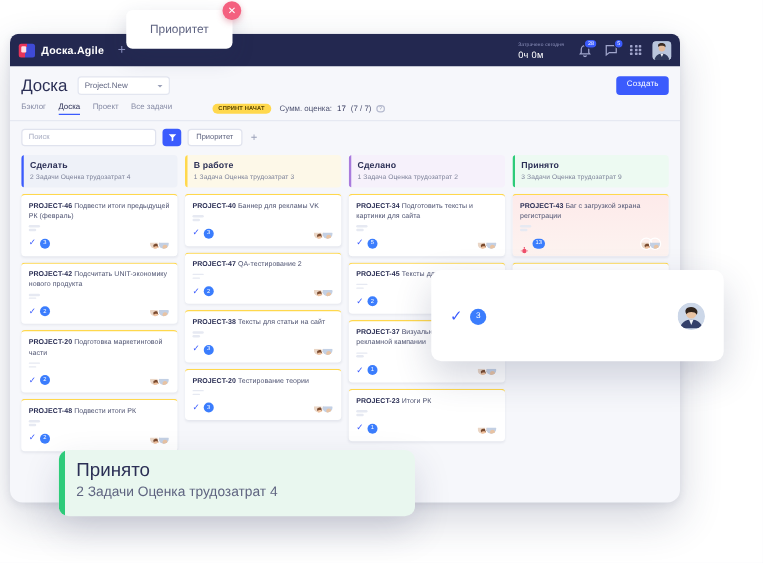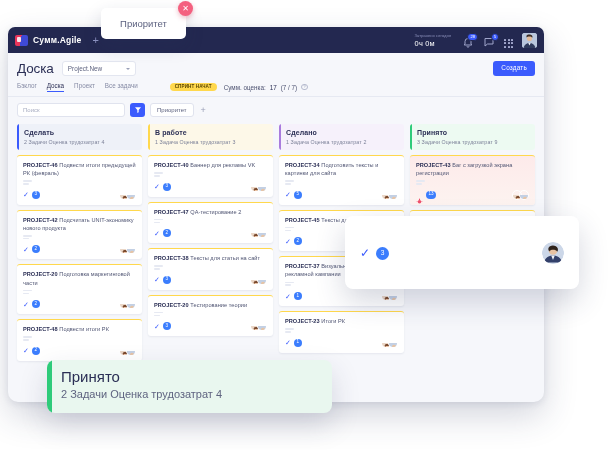--- a/index.html
+++ b/index.html
@@ -31,21 +31,21 @@
     width: 13px; height: 11px; border-radius: 2px;
     background: linear-gradient(100deg,#e8345a 0 45%, #3f4ad6 45% 100%);
     position: relative; flex: none; margin-right: 5px;
   }
   .logo-mark:after{
     content:""; position:absolute; left:1.5px; top:2.5px;
     width:4px;height:5px;background:#fff;border-radius:1px;opacity:.85;
   }
   .logo-text { color:#fff; font-size:8.5px; font-weight:bold; letter-spacing:.2px; }
   .topbar-plus { color:#8f95c4; font-size:11px; margin-left:11px; line-height:1; }
-  .topbar-right { margin-left:auto; display:flex; align-items:flex-end; gap:9px; }
+  .topbar-right { margin-left:auto; display:flex; align-items:center; gap:9px; }
   .spent-wrap { text-align:left; margin-right:2px; }
   .spent-label { color:#9196c0; font-size:3.9px; letter-spacing:.15px; display:block; }
   .spent-val { color:#fff; font-size:7.4px; letter-spacing:.2px; display:block; margin-top:1px;}
   .t-icon { position:relative; width:12px; height:12px; }
   .t-icon svg { width:12px; height:12px; display:block; }
   .t-badge {
     position:absolute; right:-4px; top:-3px; background:#3b5bfd; color:#fff;
     font-size:4.3px; border-radius:6px; padding:1px 2px; line-height:1;
     min-width:7px; text-align:center; border:.5px solid #232850;
   }
@@ -179,21 +179,21 @@
 </style>
 </head>
 <body>
 
 <div id="stage">
 
   <div class="app-window">
 
     <div class="topbar">
       <span class="logo-mark"></span>
-      <span class="logo-text">Сумм.Agile</span>
+      <span class="logo-text">Доска.Agile</span>
       <span class="topbar-plus">+</span>
 
       <div class="topbar-right">
         <span class="spent-wrap">
           <span class="spent-label">Затрачено сегодня</span>
           <span class="spent-val">0ч 0м</span>
         </span>
 
         <span class="t-icon">
           <svg viewBox="0 0 24 24" fill="none" stroke="#a0a5cb" stroke-width="2">

